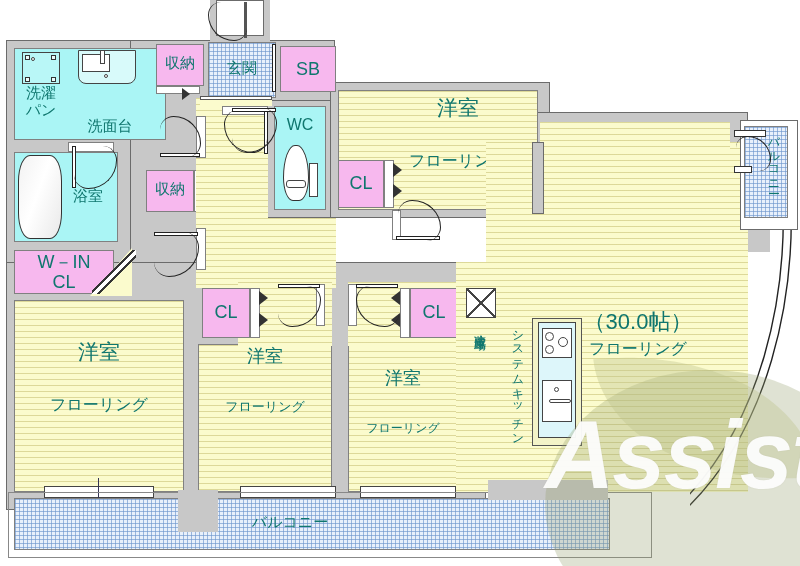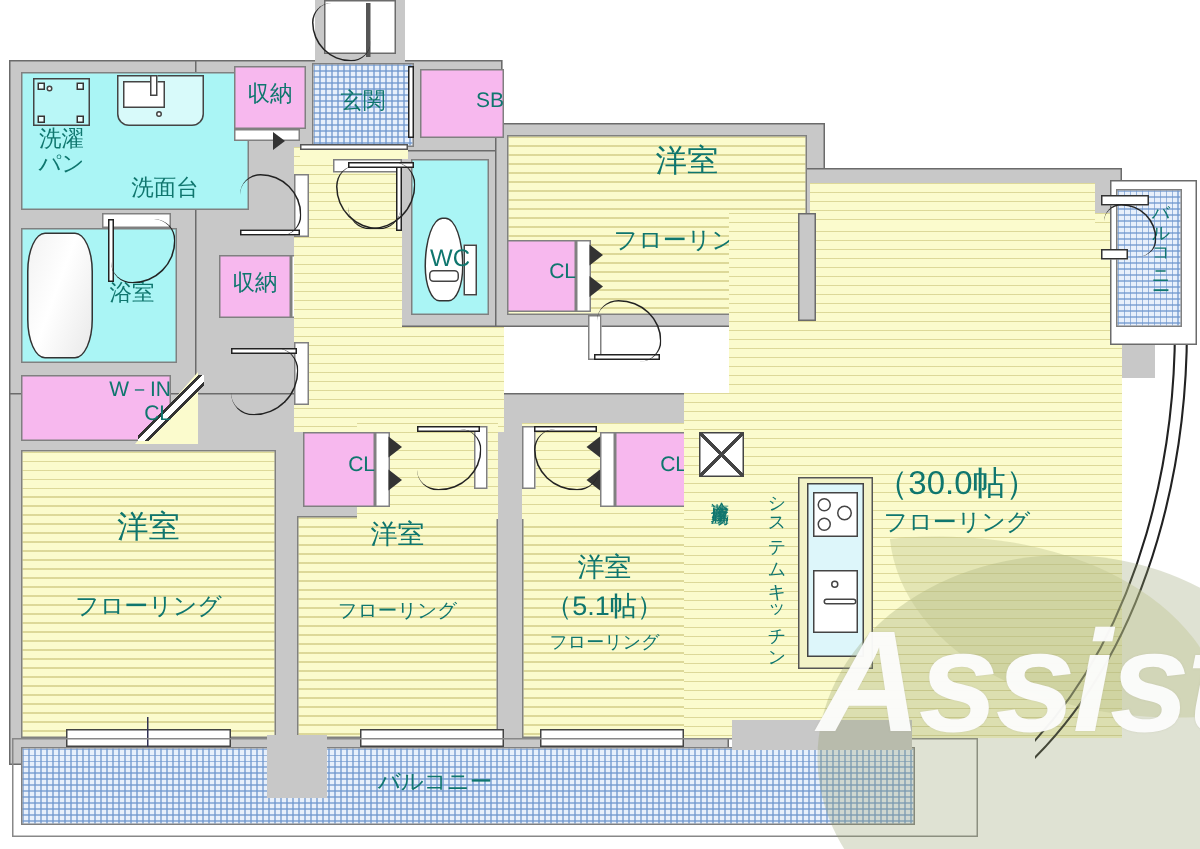--- a/index.html
+++ b/index.html
@@ -64,22 +64,22 @@
   }
 
   .t-room{font-size:21px;}
   .t-room-s{font-size:18px;}
   .t-sub{font-size:16px;}
   .t-sub-s{font-size:13px;}
   .t-ldk{font-size:22px;font-weight:bold;letter-spacing:1px;}
   .t-ldk2{font-size:22px;}
   .t-small{font-size:15px;}
   .t-tiny{font-size:12px;}
-  .t-cl{font-size:14px;text-align:right;}
-  .t-wc{font-size:16px;margin-top:48px;}
+  .t-cl{font-size:18px;}
+  .t-wc{font-size:16px;}
 
   
   .fix{position:absolute;box-sizing:border-box;border:1px solid #444;background:#fff;}
   .fix-r{border-radius:50%;}
   .tub{
     border:1px solid #333;
     background:linear-gradient(110deg,#f2f2f2 0%,#ffffff 45%,#e9e9e9 100%);
     border-radius:12px/26px;
   }
   .toiletbowl{
@@ -273,21 +273,20 @@
 
   <div class="ab wallwhite ol-thin" style="left:316px;top:284px;width:9px;height:42px;"></div>
   <div class="ab leaf" style="left:278px;top:284px;width:42px;height:4px;"></div>
   <div class="arc arc-br" style="left:278px;top:286px;width:42px;height:40px;"></div>
 
   <div class="ab" style="left:240px;top:486px;width:96px;height:12px;background:#fff;border:1px solid #444;"></div>
 
   <div class="ab floor ol-thin" style="left:348px;top:344px;width:110px;height:148px;"></div>
   <div class="ab floor" style="left:348px;top:282px;width:110px;height:64px;"></div>
   <div class="lbl t-room-s" style="left:348px;top:368px;width:110px;">洋室</div>
-  <div class="lbl t-room-s" style="left:338px;top:394px;width:130px;">（5.1帖）</div>
   <div class="lbl t-tiny" style="left:343px;top:422px;width:120px;">フローリング</div>
 
   <div class="ab closet ol-thin" style="left:410px;top:288px;width:48px;height:50px;"></div>
   <div class="lbl t-cl" style="left:410px;top:302px;width:48px;">CL</div>
   <div class="ab wallwhite ol-thin" style="left:400px;top:288px;width:10px;height:50px;"></div>
   <div class="tri" style="left:391px;top:291px;border-top:7px solid transparent;border-bottom:7px solid transparent;border-right:9px solid #333;"></div>
   <div class="tri" style="left:391px;top:313px;border-top:7px solid transparent;border-bottom:7px solid transparent;border-right:9px solid #333;"></div>
 
   <div class="ab wallwhite ol-thin" style="left:348px;top:284px;width:9px;height:42px;"></div>
   <div class="ab leaf" style="left:356px;top:284px;width:42px;height:4px;"></div>

